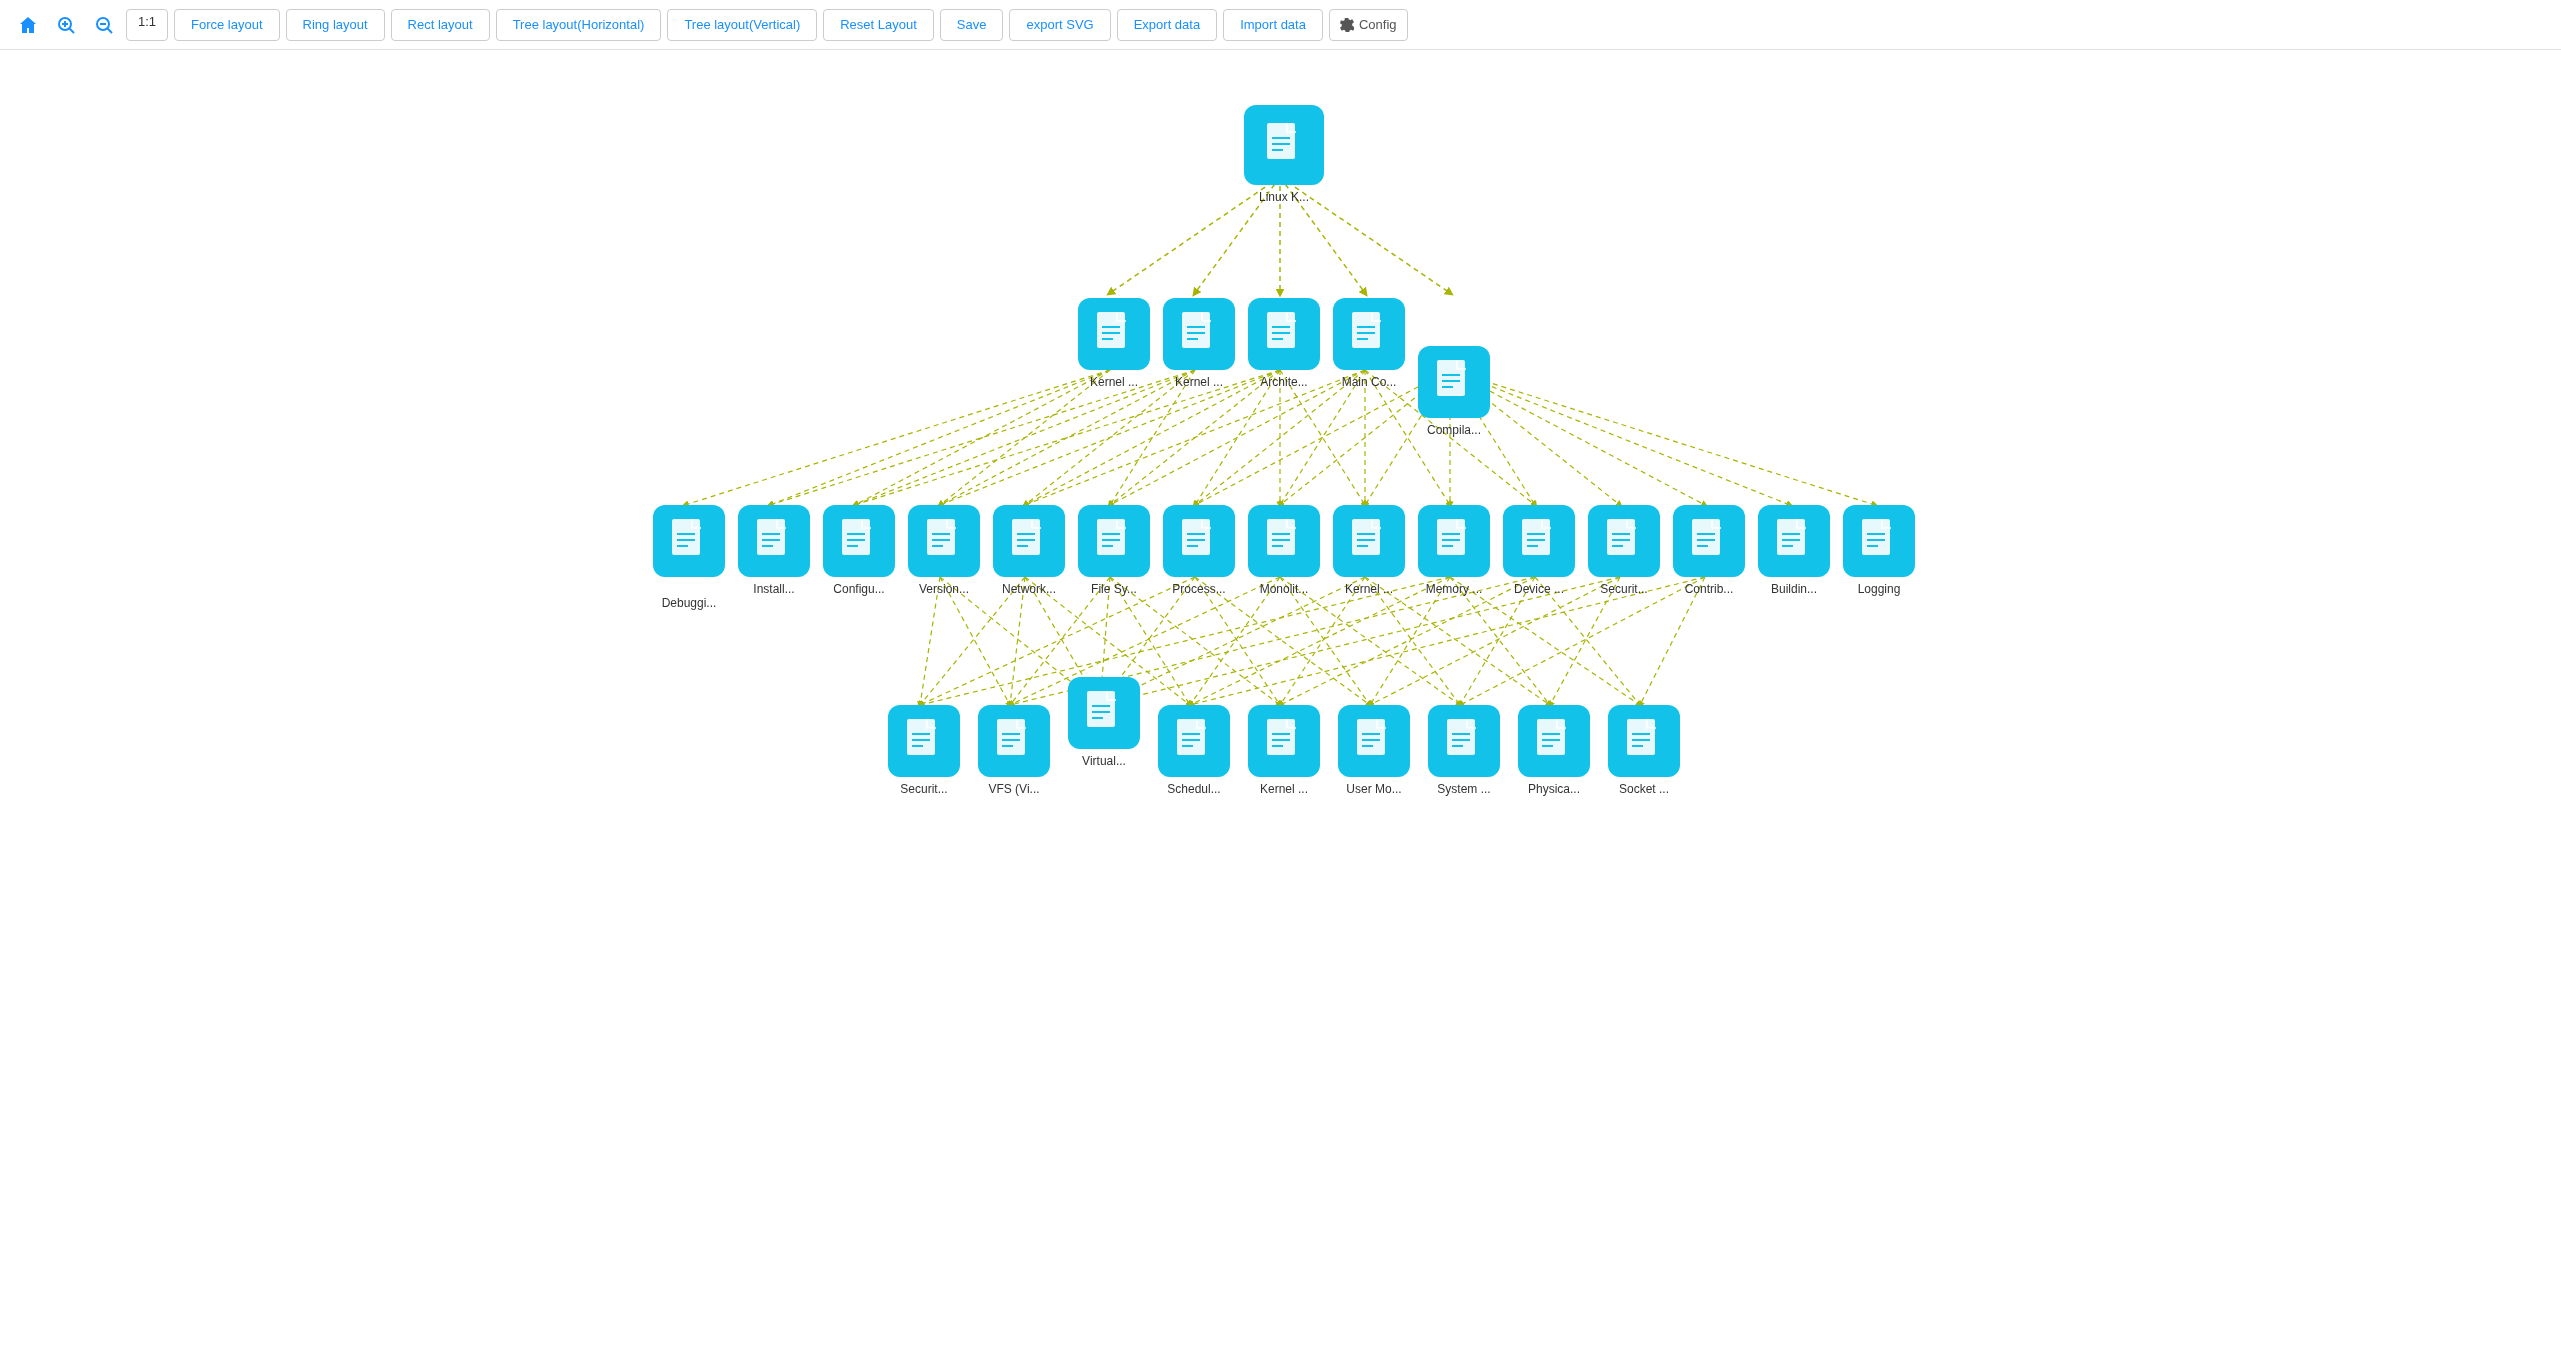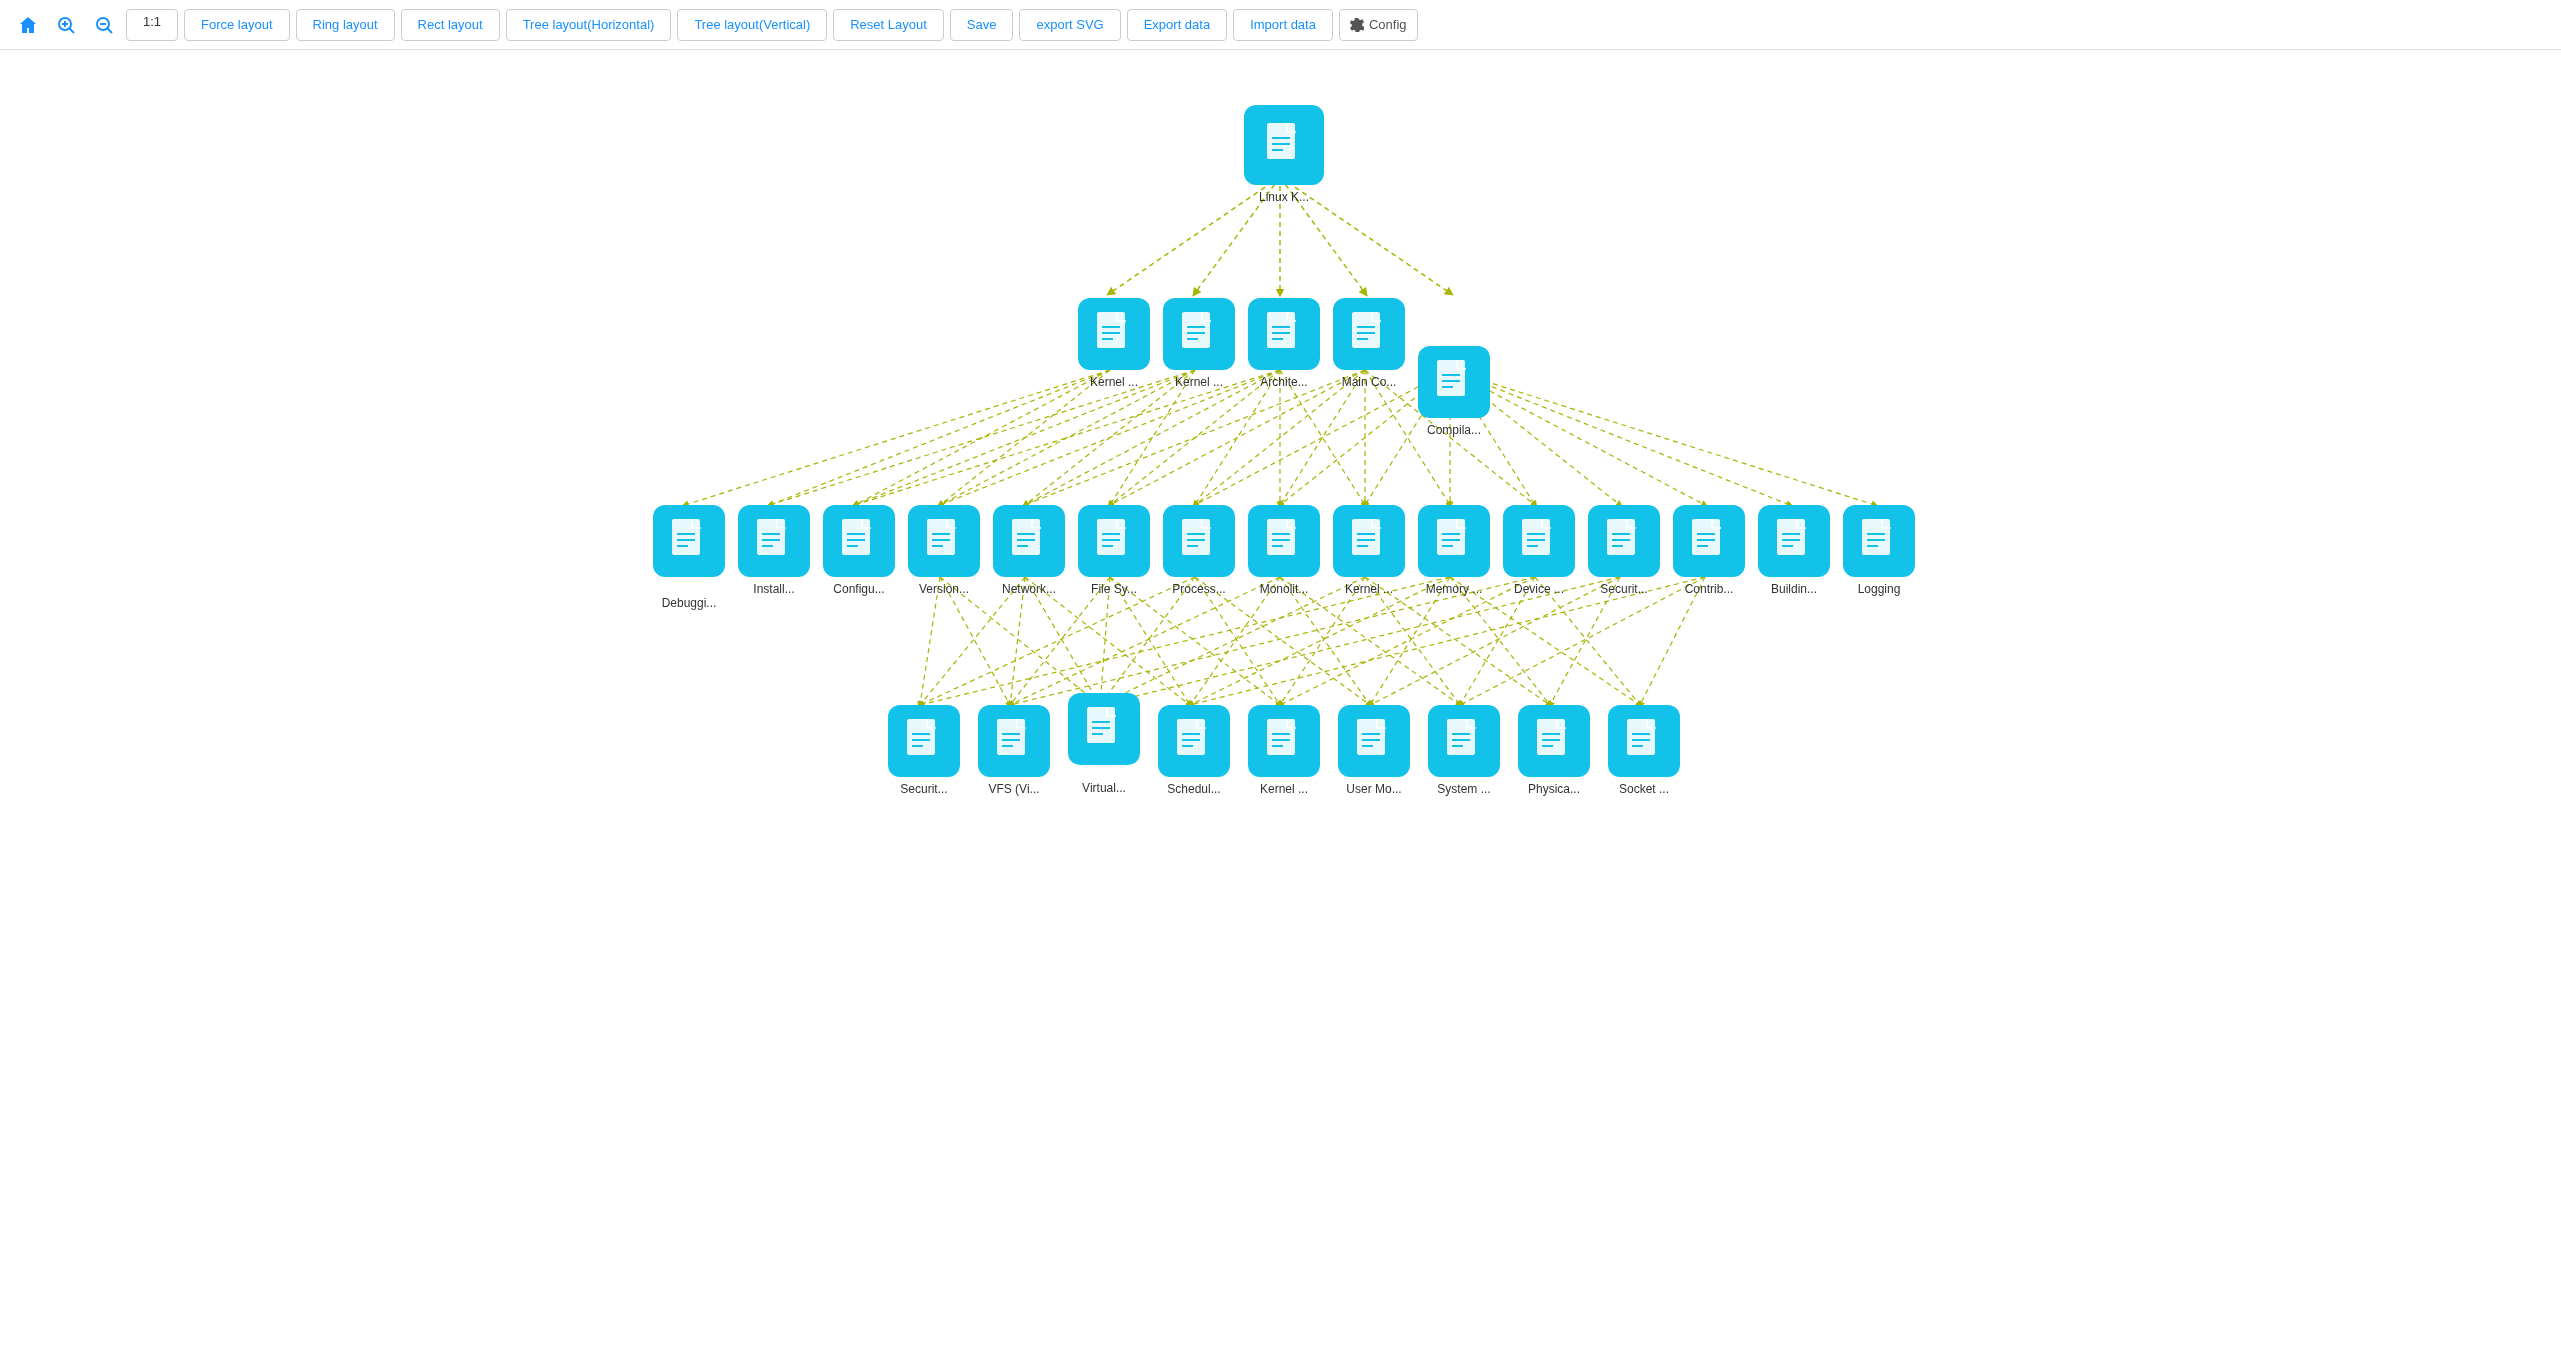--- a/index.html
+++ b/index.html
@@ -46,21 +46,21 @@
       justify-content: center;
     }
     .toolbar-scale {
       border: 1px solid #ccc;
       border-radius: 4px;
       padding: 4px 10px;
       font-size: 13px;
       color: #333;
       background: #fff;
       height: 32px;
-      width: 52px;
+      width: 42px;
       text-align: center;
     }
     .config-btn {
       border: 1px solid #ccc;
       background: #fff;
       border-radius: 4px;
       padding: 4px 10px;
       font-size: 13px;
       color: #555;
       cursor: pointer;
@@ -514,21 +514,21 @@
           <svg viewBox="0 0 38 46" fill="none" xmlns="http://www.w3.org/2000/svg">
     <rect x="2" y="1" width="28" height="36" rx="2" fill="white" fill-opacity="0.9"></rect>
     <path d="M22 1v9h9" stroke="white" stroke-width="1.5" fill="none"></path>
     <line x1="7" y1="16" x2="25" y2="16" stroke="#13c2e8" stroke-width="2"></line>
     <line x1="7" y1="22" x2="25" y2="22" stroke="#13c2e8" stroke-width="2"></line>
     <line x1="7" y1="28" x2="18" y2="28" stroke="#13c2e8" stroke-width="2"></line>
   </svg>
         </div>
         <div class="node-label">VFS (Vi...</div>
       </div>
-      <div class="node" style="left: 1064px; top: 643px; gap: 11px;">
+      <div class="node" style="left: 1064px; top: 627px;">
         <div class="node-icon">
           <svg viewBox="0 0 38 46" fill="none" xmlns="http://www.w3.org/2000/svg">
     <rect x="2" y="1" width="28" height="36" rx="2" fill="white" fill-opacity="0.9"></rect>
     <path d="M22 1v9h9" stroke="white" stroke-width="1.5" fill="none"></path>
     <line x1="7" y1="16" x2="25" y2="16" stroke="#13c2e8" stroke-width="2"></line>
     <line x1="7" y1="22" x2="25" y2="22" stroke="#13c2e8" stroke-width="2"></line>
     <line x1="7" y1="28" x2="18" y2="28" stroke="#13c2e8" stroke-width="2"></line>
   </svg>
         </div>
         <div class="node-label">Virtual...</div>

